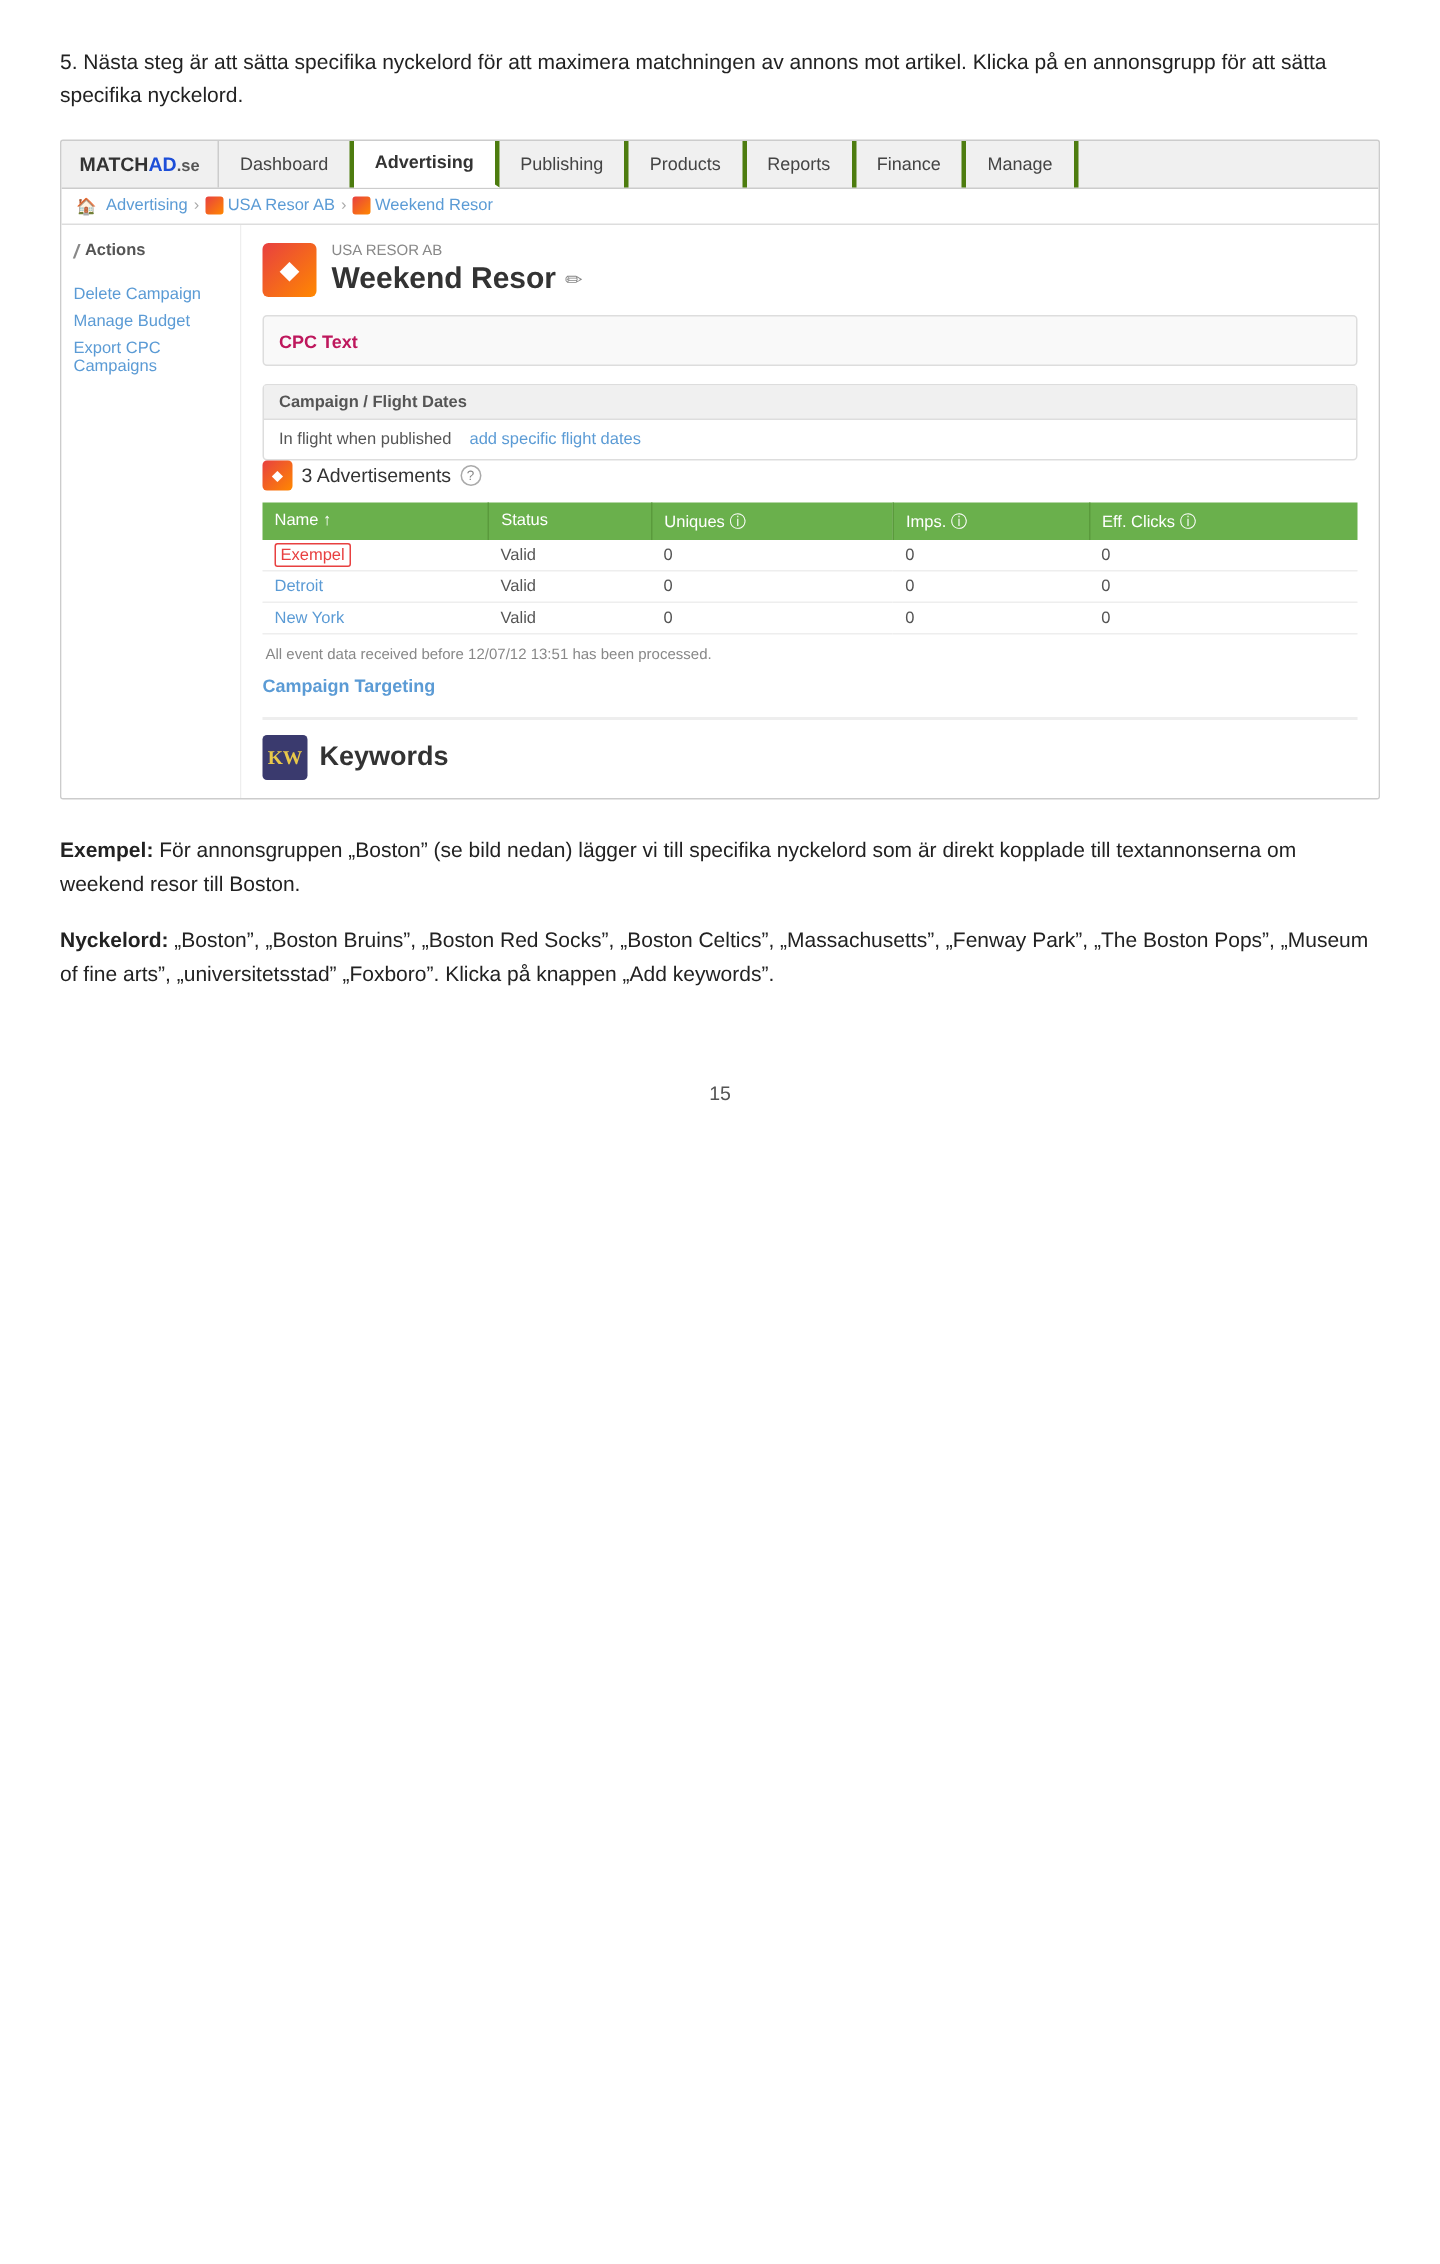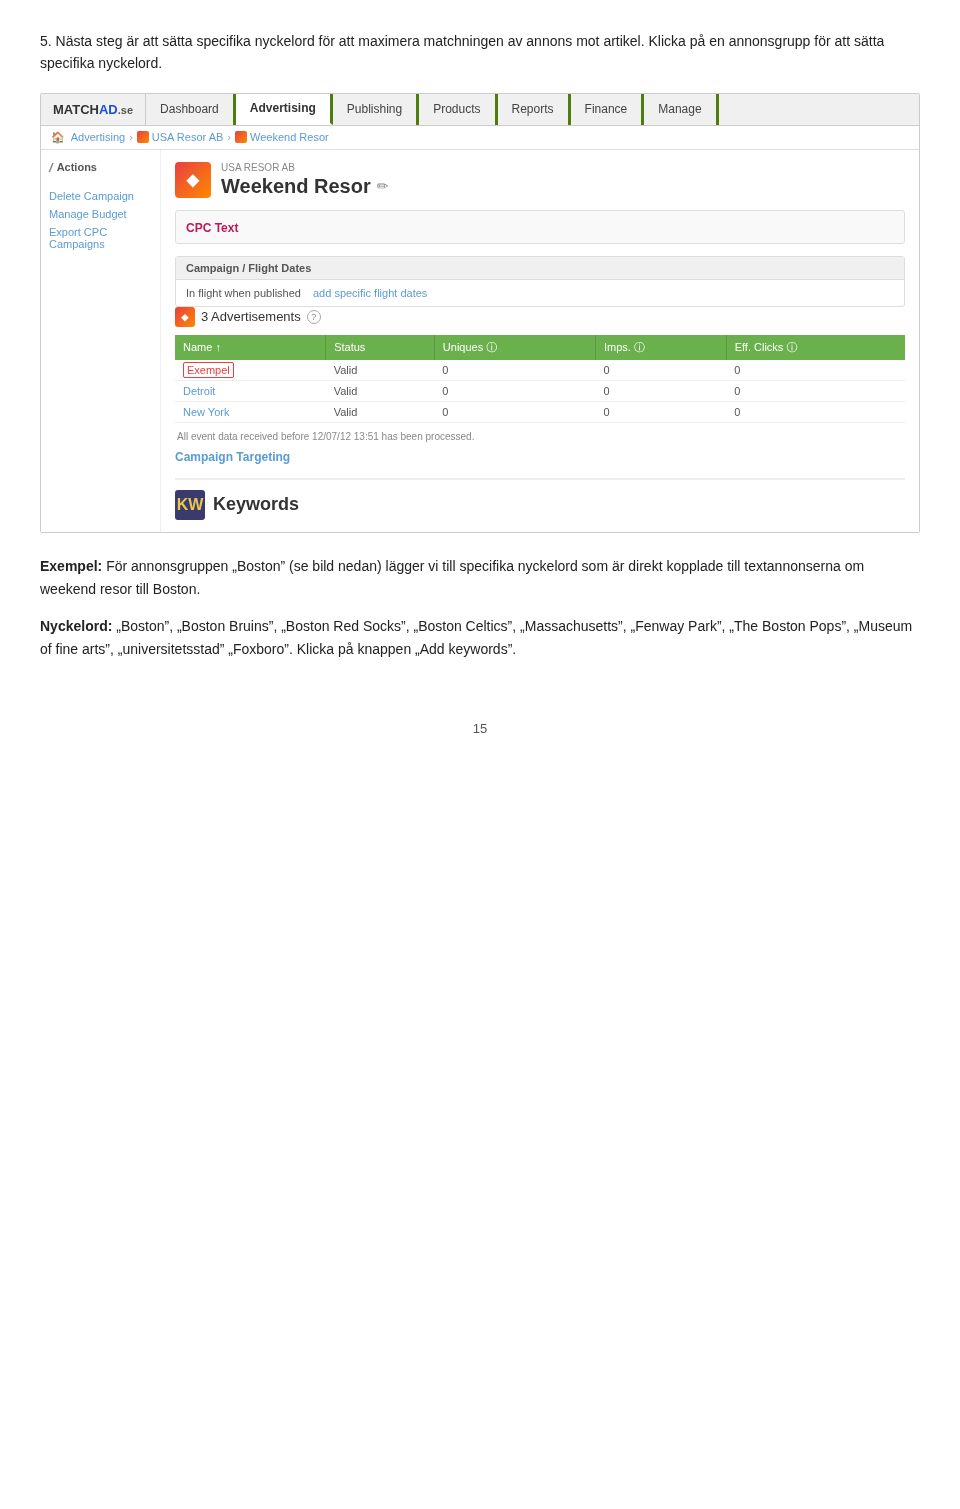--- a/index.html
+++ b/index.html
@@ -330,22 +330,23 @@
     }
     .kw-logo {
       width: 30px;
       height: 30px;
       background: #3a3a6e;
       border-radius: 3px;
       display: flex;
       align-items: center;
       justify-content: center;
       color: #e8c84a;
-      font-size: 16px;
-      font-weight: bold;
+      font-size: 13px;
+      font-weight: bold;
+      font-family: Liberation Serif, serif;
     }
     .kw-title {
       font-size: 18px;
       font-weight: bold;
       color: #333;
     }
 
     
     .body-paragraph {
       font-size: 14px;

